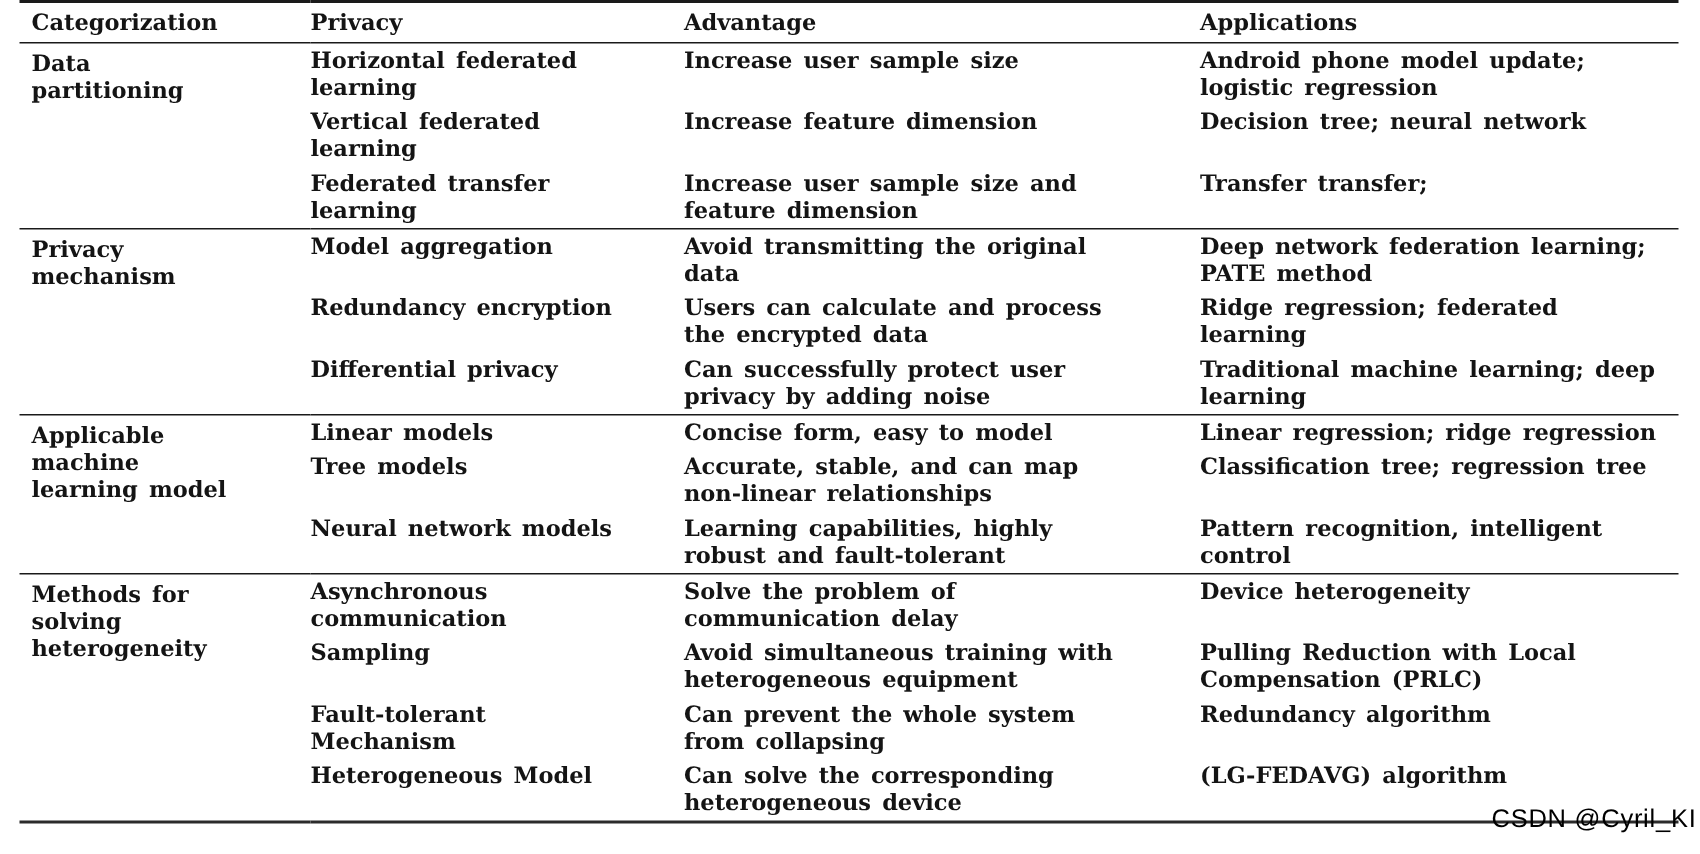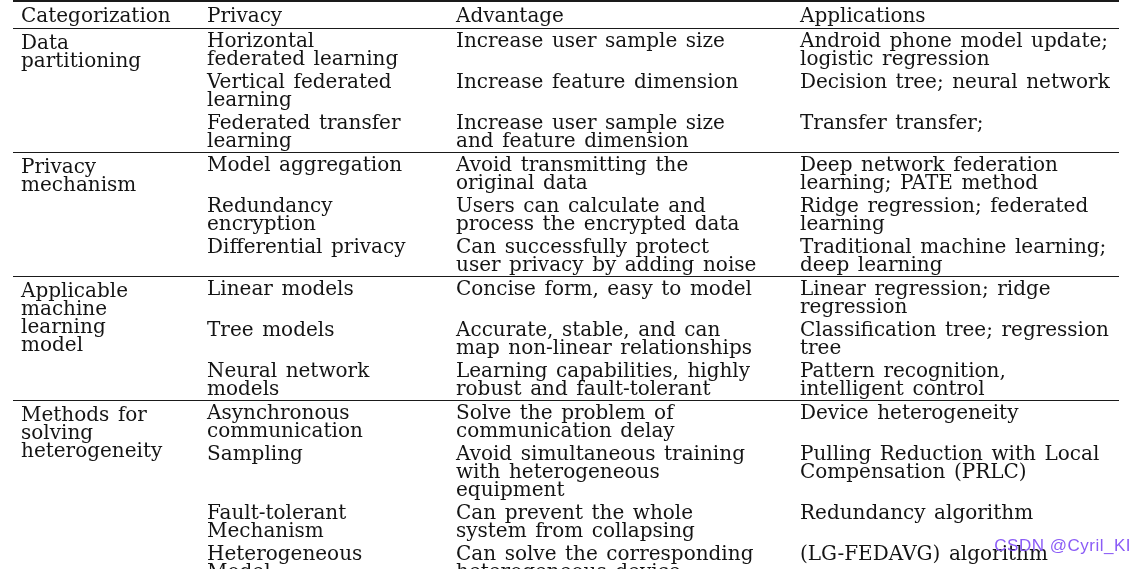--- a/index.html
+++ b/index.html
@@ -24,21 +24,21 @@
     border-collapse: collapse; table-layout: fixed;
     border-top: 2px solid #1a1a1a;
     border-bottom: 2px solid #2b2b2b;
   }
   col.c1 { width: 194px; }
   col.c2 { width: 249px; }
   col.c3 { width: 344px; }
   col.c4 { width: 319px; }
 
   th, td {
-    font-size: 20px; font-weight: normal; text-align: left; vertical-align: top;
+    font-size: 15px; font-weight: bold; text-align: left; vertical-align: top;
     line-height: 18px; word-spacing: 2.2px;
     padding: 2px 40px 3px 0;
   }
   thead th { border-bottom: 1px solid #1a1a1a; padding: 4px 0 4px; }
   th.first, td.category-cell { padding-left: 8px; }
   td.advantage-cell { padding-right: 39px; }
   td.applications-cell { padding-right: 6px; }
   td.category-cell { padding-top: 4px; padding-right: 48px; }
   tr.group-start td { border-top: 1px solid #1a1a1a; }
 
@@ -137,15 +137,15 @@
           <td class="applications-cell">Redundancy algorithm</td>
         </tr>
         <tr>
           <td class="method-cell">Heterogeneous Model</td>
           <td class="advantage-cell">Can solve the corresponding heterogeneous device</td>
           <td class="applications-cell">(LG-FEDAVG) algorithm</td>
         </tr>
       </tbody>
   </table>
 
-  <div class="watermark" style="color: #8b5cf6;">CSDN @Cyril_KI</div>
+  <div class="watermark" style="color: #000000;">CSDN @Cyril_KI</div>
 
 </div>
 
 </body></html>

